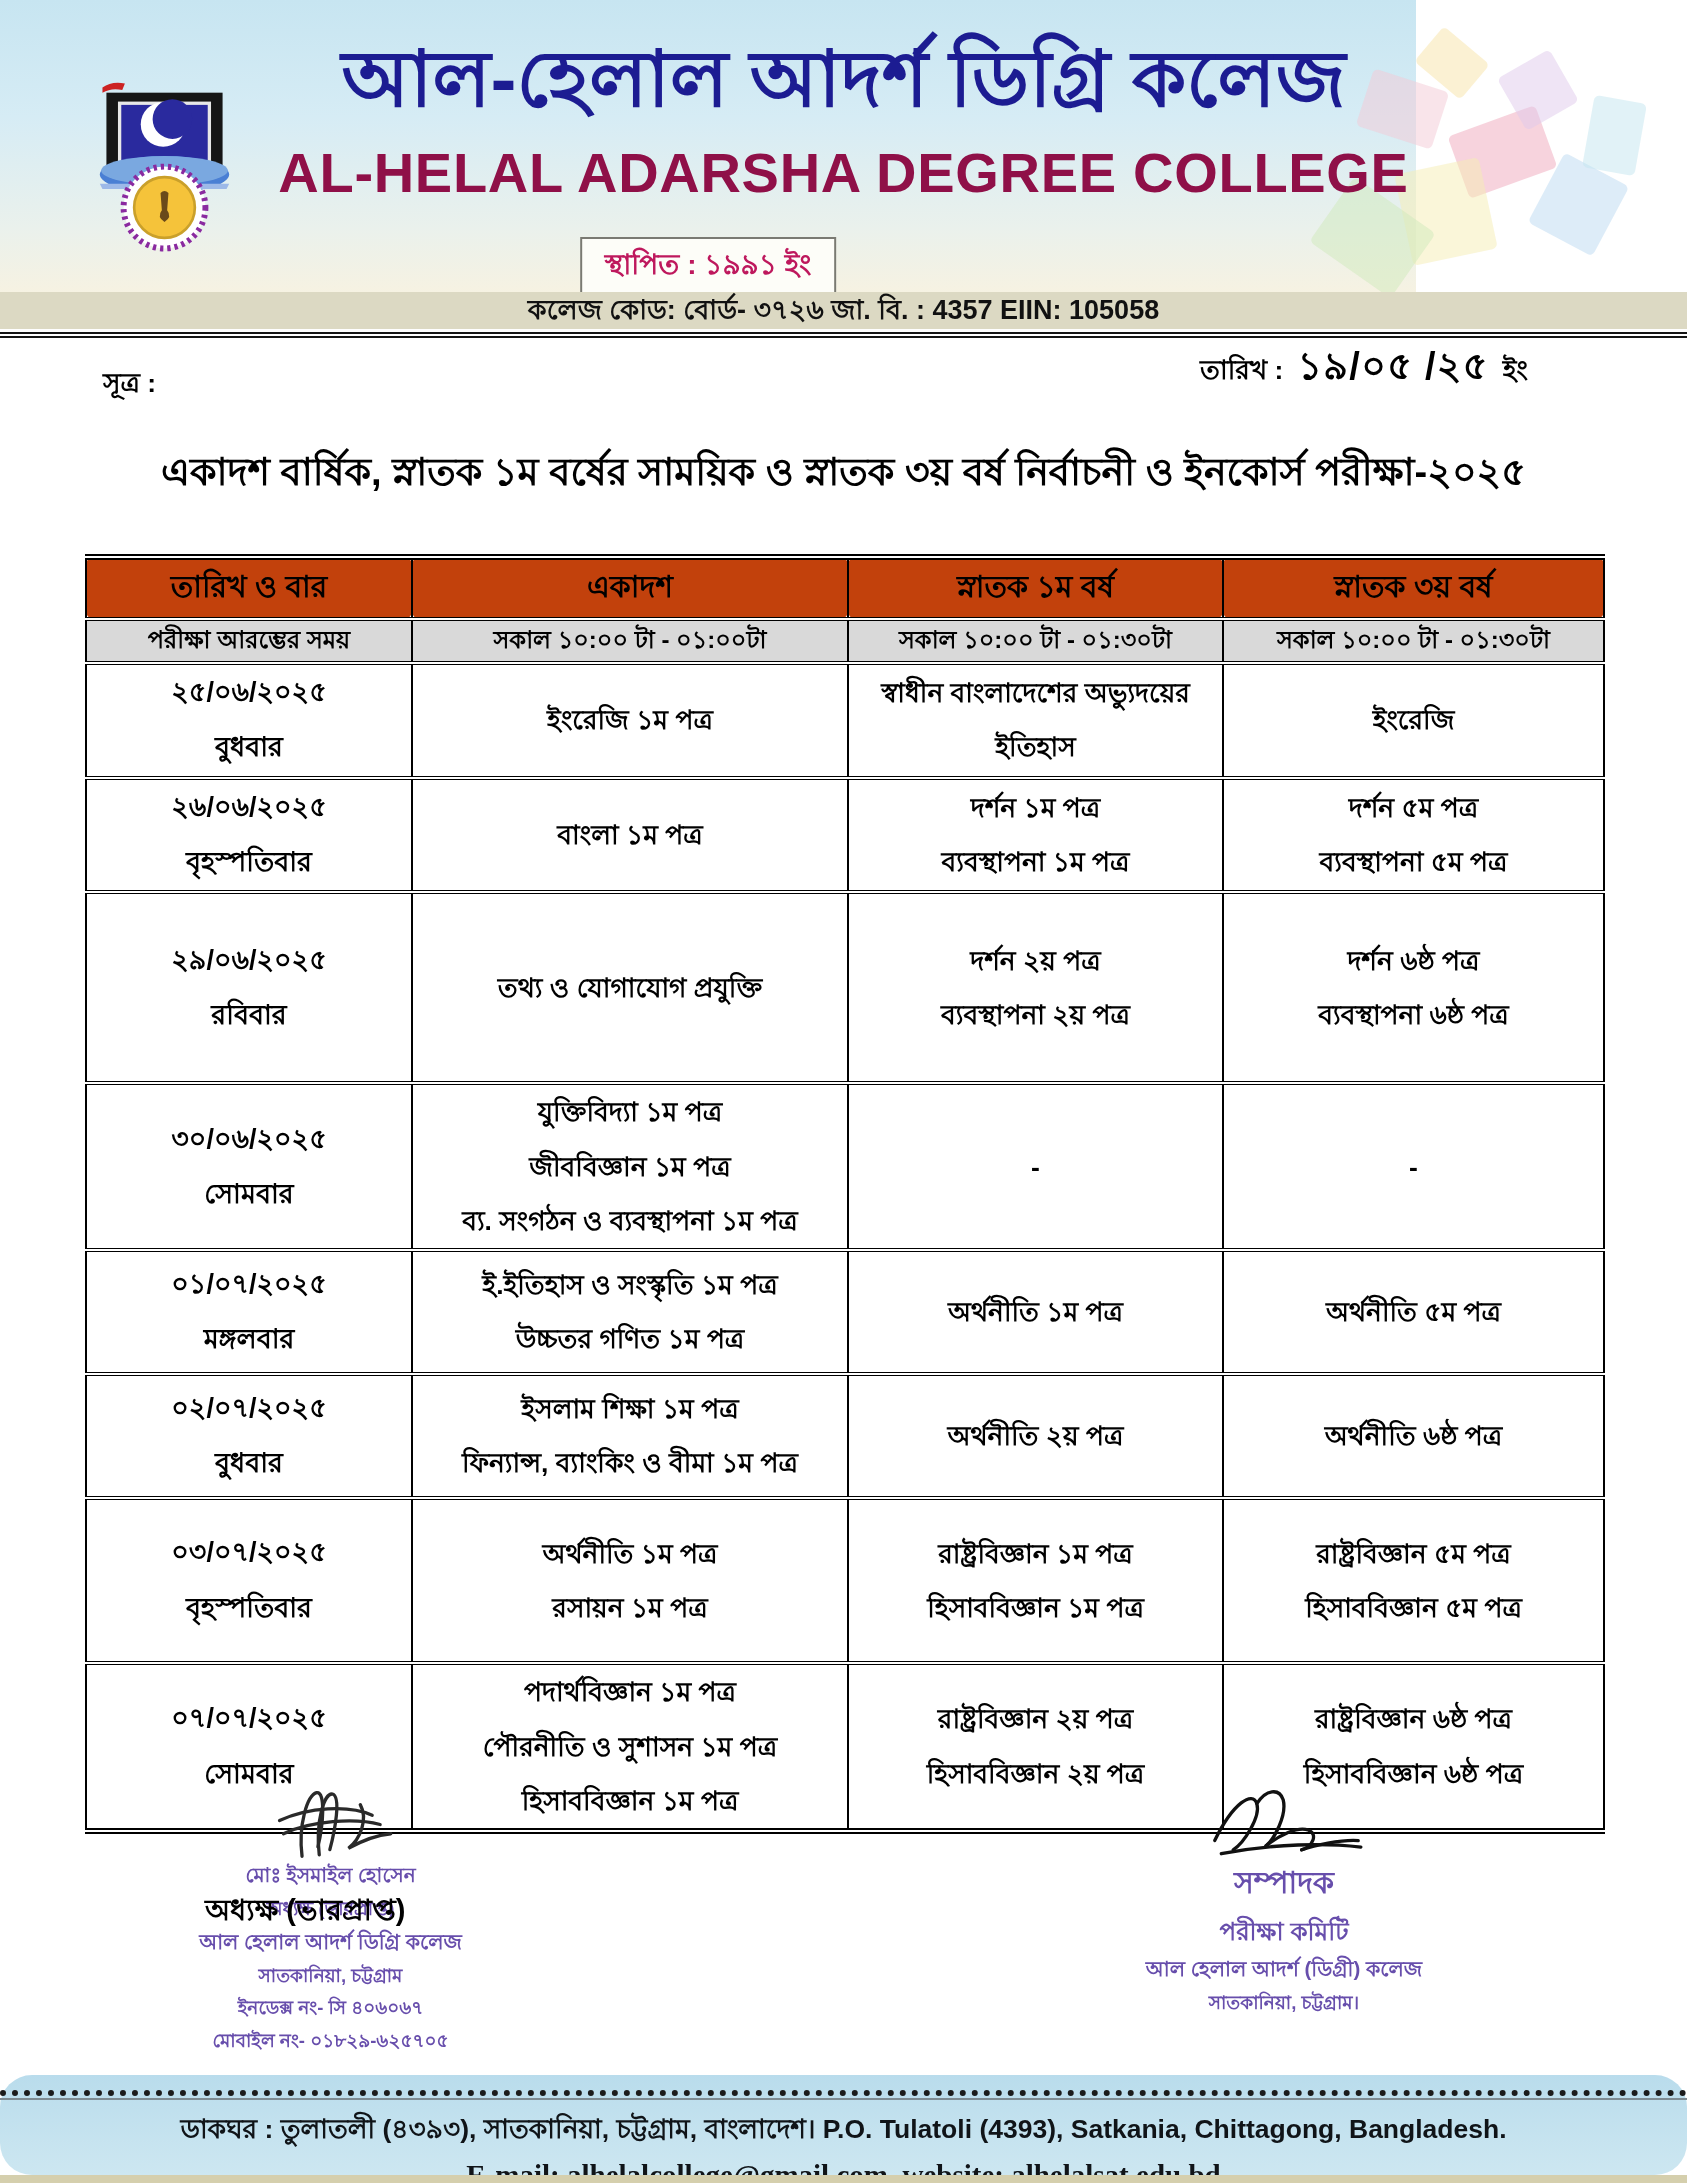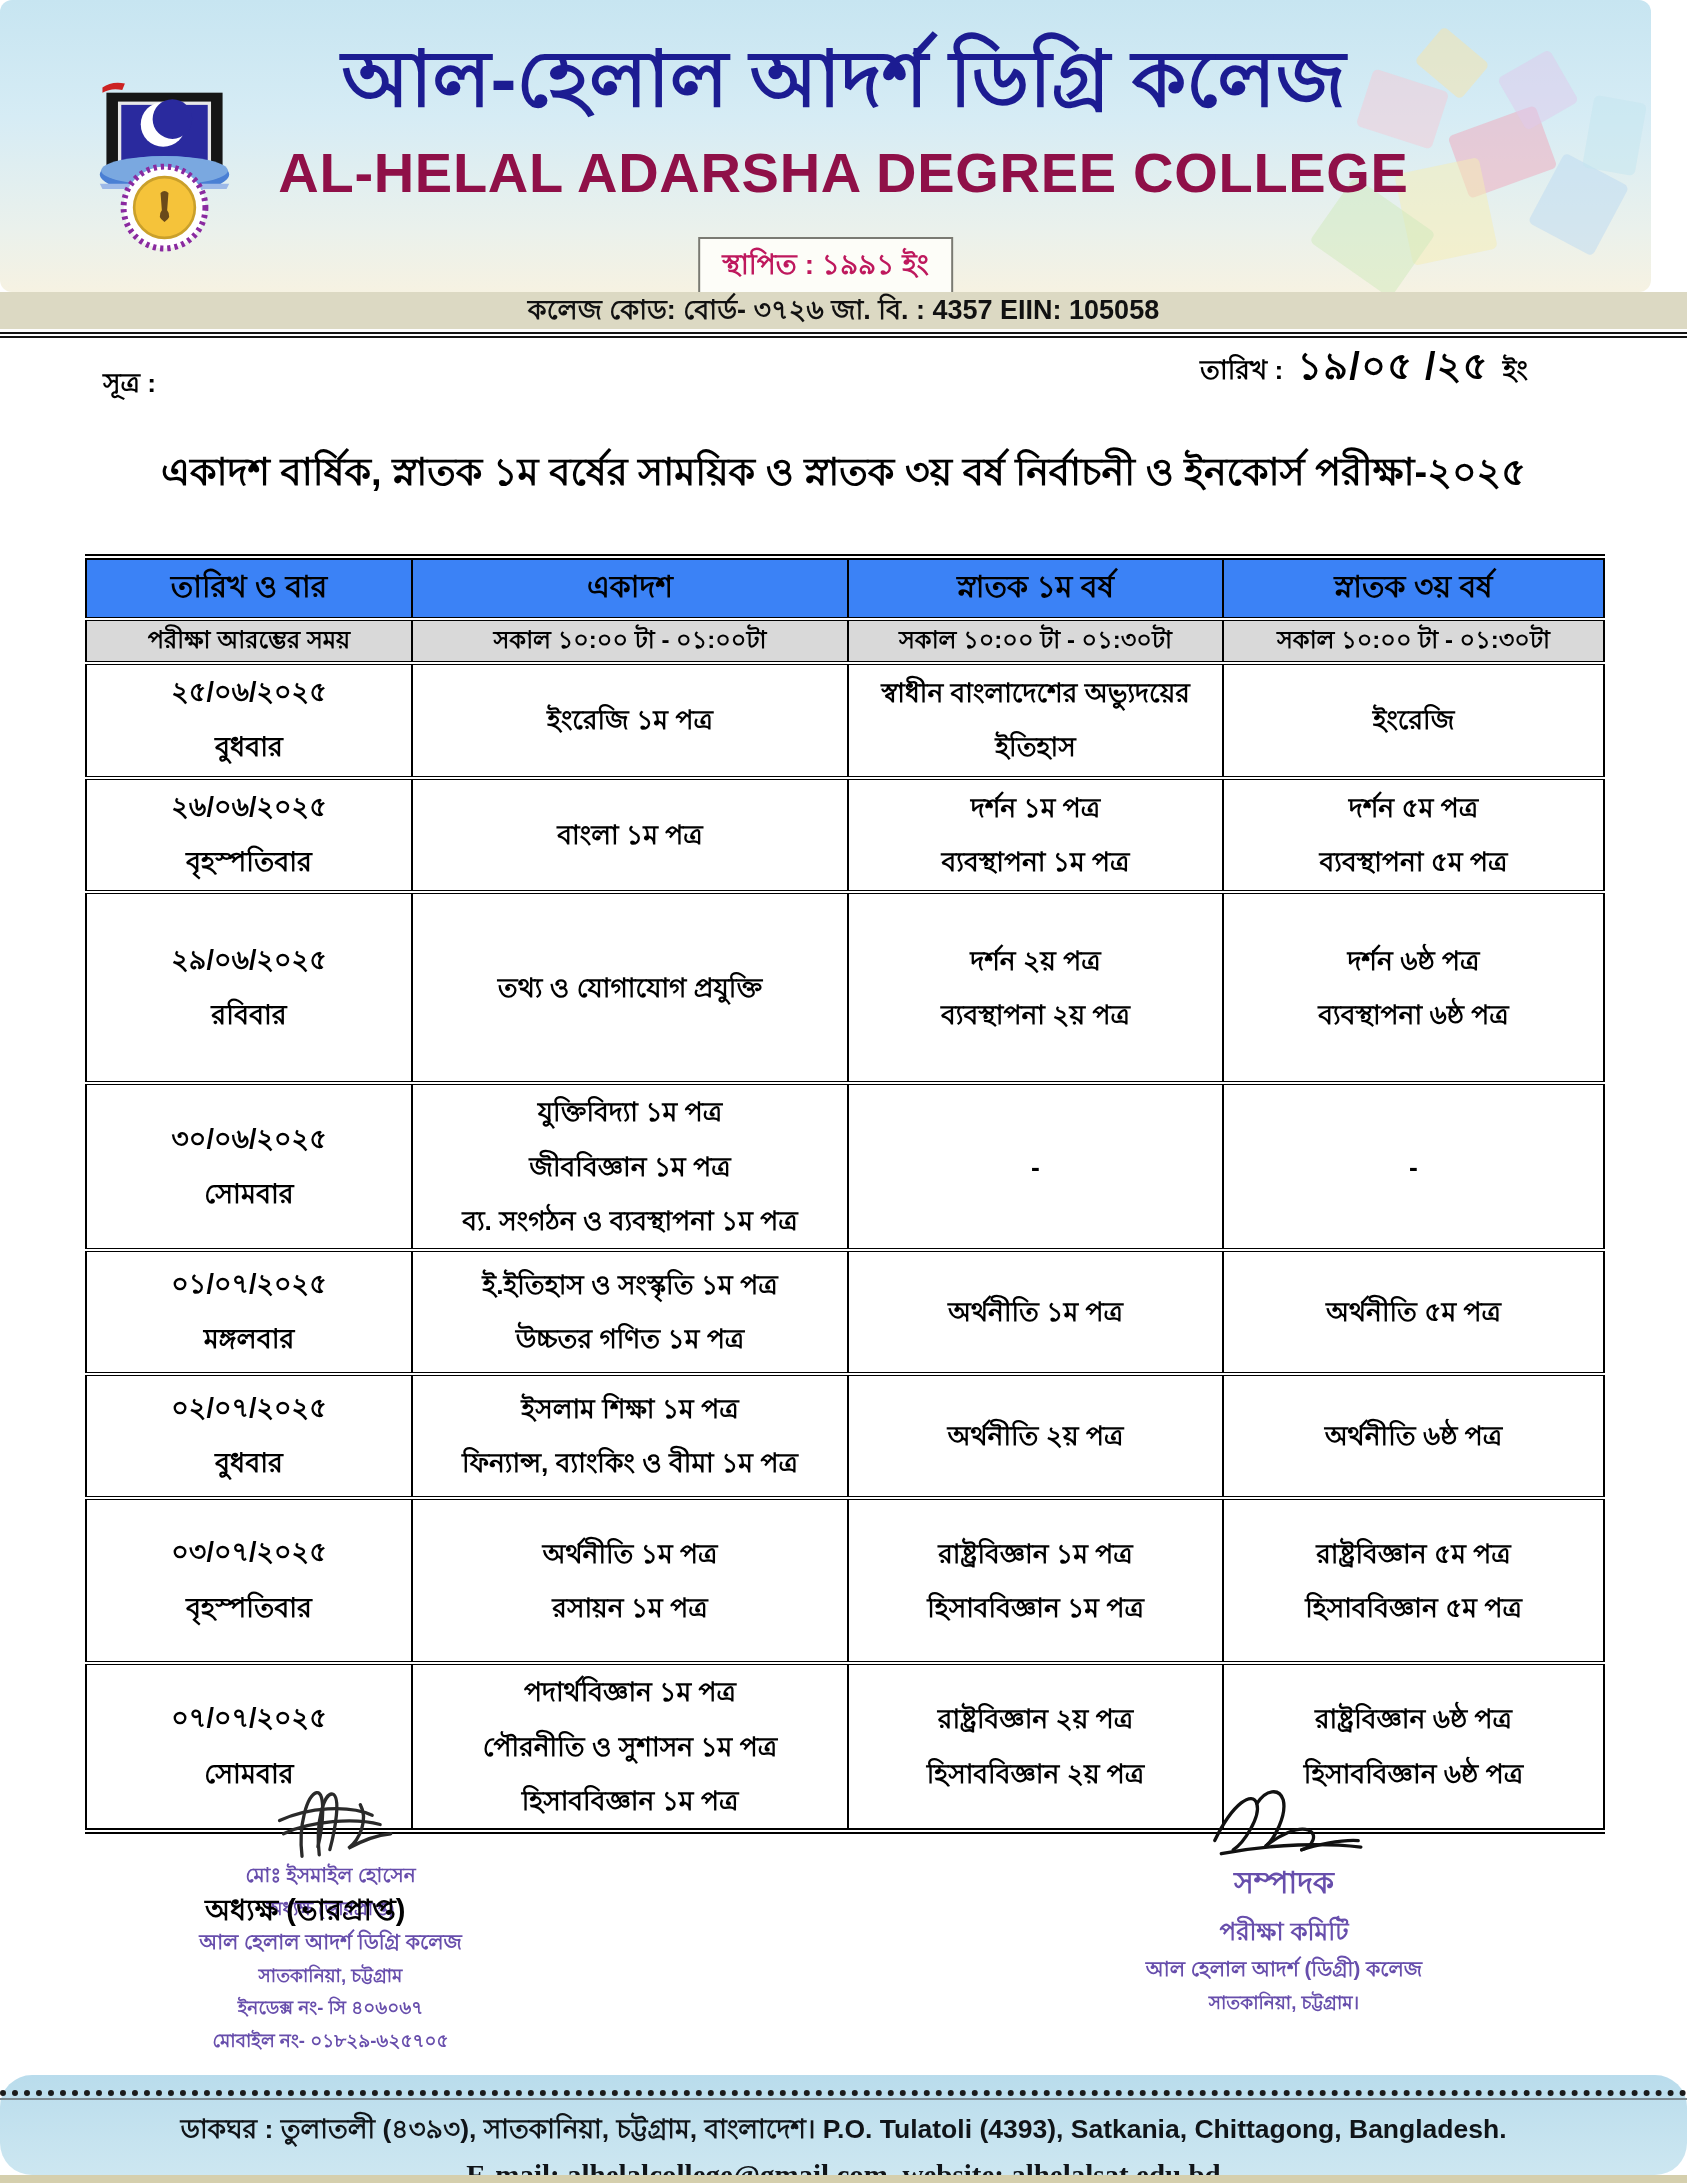--- a/index.html
+++ b/index.html
@@ -1,21 +1,21 @@
 <!DOCTYPE html>
 <html style="font-size:10.6px"><head>
 <meta charset="utf-8">
 <style>
   html,body{margin:0;padding:0;background:#888;}
   .page{position:relative;width:1687px;height:2183px;background:#ffffff;overflow:hidden;
         font-family:"Liberation Sans",sans-serif;color:#000;}
 
   
-  .header{position:absolute;left:0;top:0;width:1651px;height:292px;
-          background:linear-gradient(180deg,#c7e5f1 0%,#d6ecf5 40%,#eaf1ec 78%,#f6f2e2 100%);border-radius:12px;}
+  .header{position:absolute;left:0;top:0;width:1416px;height:292px;
+          background:linear-gradient(180deg,#c7e5f1 0%,#d6ecf5 40%,#eaf1ec 78%,#f6f2e2 100%);}
   .college-name-bn{position:absolute;left:0;top:18.5px;width:1687px;text-align:center;
           font-size:78px;font-weight:bold;color:#1c1c92;white-space:nowrap;}
   .college-name-en{position:absolute;left:0;top:140px;width:1687px;text-align:center;
           font-size:56px;font-weight:bold;color:#8f1048;letter-spacing:0.7px;white-space:nowrap;}
   .established-box{position:absolute;left:50%;transform:translateX(-50%);top:237px;
           background:#fdfdf8;border:2px solid #7a7a72;padding:4px 22.5px;
           font-size:28px;font-weight:bold;color:#be185d;white-space:nowrap;}
   .code-band{position:absolute;left:0;top:292px;width:1687px;height:37px;background:#dcd9c3;
           text-align:center;font-size:27px;font-weight:bold;color:#111;line-height:37px;}
   .head-rule{position:absolute;left:0;top:332px;width:1687px;height:0;border-top:6.6px double #151515;}
@@ -43,21 +43,21 @@
   
   .notice-title{position:absolute;left:0;top:442px;width:1687px;text-align:center;
           font-size:38px;font-weight:bold;white-space:nowrap;}
 
   
   table.exam{position:absolute;left:85px;top:554px;width:1518px;border-collapse:collapse;
           table-layout:fixed;}
   table.exam td,table.exam th{border-left:2px solid #000;border-right:2px solid #000;
           border-bottom:4.6px double #000;text-align:center;vertical-align:middle;padding:0 5.3px;
           font-weight:bold;overflow:hidden;}
-  table.exam tr.hrow1 th{border-top:6px double #000;background:#3b82f6;font-size:30px;}
+  table.exam tr.hrow1 th{border-top:6px double #000;background:#c2410c;font-size:30px;border-radius:8px;}
   table.exam tr.hrow2 th{background:#d9d9d9;font-size:24px;}
   table.exam tr.hrow1{height:62px;}
   table.exam tr.hrow2{height:42px;}
   .rh0{height:103px}.rh1{height:95px}.rh2{height:191px}.rh3{height:156px}
   .rh4{height:124px}.rh5{height:124px}.rh6{height:165px}.rh7{height:147px}
   table.exam tr:last-child td{border-bottom:6px double #000;}
   .cell-line{line-height:2.05;font-size:26.5px;font-weight:bold;}
   .date-cell .cell-line{font-size:27px;}
 
   

